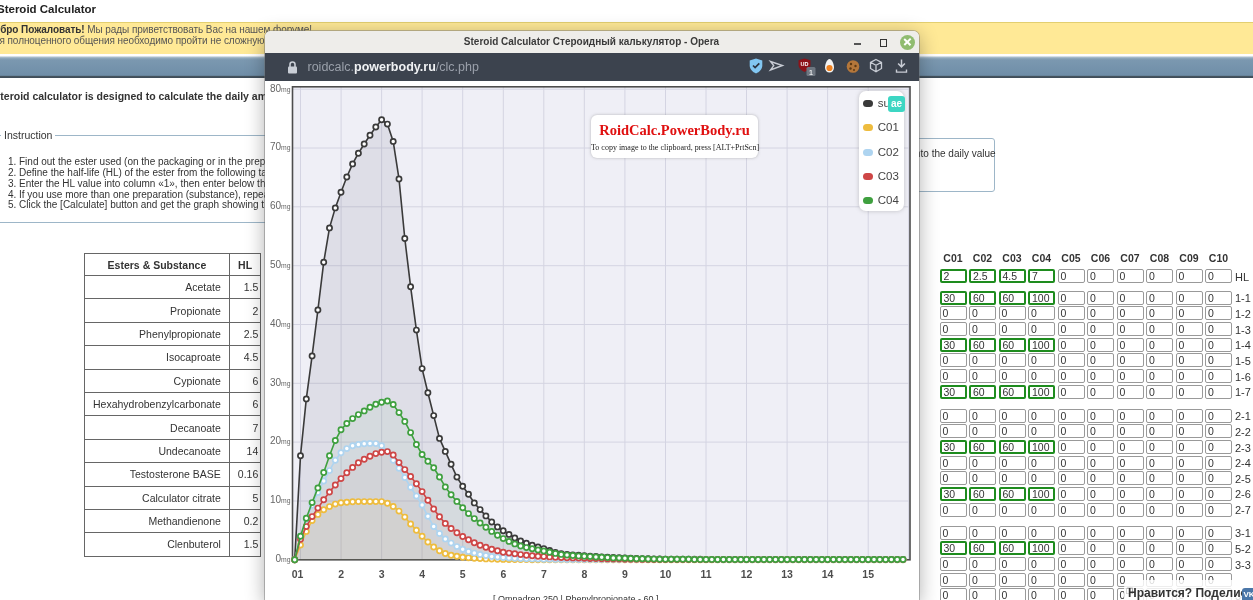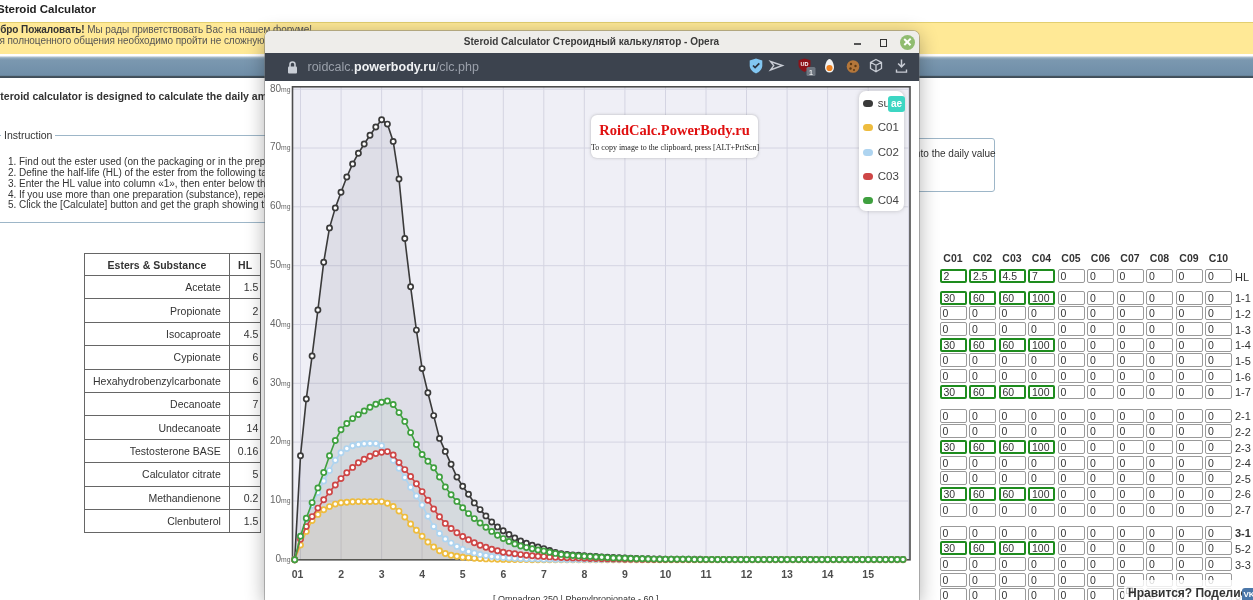--- a/index.html
+++ b/index.html
@@ -96,20 +96,24 @@
           <th>Esters &amp; Substance</th>
           <th>HL</th>
         </tr>
     <tr>
           <td>Acetate</td>
           <td class="r">1.5</td>
         </tr>
 <tr>
           <td>Propionate</td>
           <td class="r">2</td>
+        </tr>
+<tr>
+          <td>Phenylpropionate</td>
+          <td class="r">2.5</td>
         </tr>
 <tr>
           <td>Isocaproate</td>
           <td class="r">4.5</td>
         </tr>
 <tr>
           <td>Cypionate</td>
           <td class="r">6</td>
         </tr>
 <tr>
@@ -320,21 +324,21 @@
 <div class="ib" style="left:939.5px;top:525.8px;">0</div>
 <div class="ib" style="left:969.0px;top:525.8px;">0</div>
 <div class="ib" style="left:998.5px;top:525.8px;">0</div>
 <div class="ib" style="left:1028.0px;top:525.8px;">0</div>
 <div class="ib" style="left:1057.5px;top:525.8px;">0</div>
 <div class="ib" style="left:1087.0px;top:525.8px;">0</div>
 <div class="ib" style="left:1116.5px;top:525.8px;">0</div>
 <div class="ib" style="left:1146.0px;top:525.8px;">0</div>
 <div class="ib" style="left:1175.5px;top:525.8px;">0</div>
 <div class="ib" style="left:1205.0px;top:525.8px;">0</div>
-<div class="rl" style="left:1235.0px;top:527.3px;font-weight:bold;">3-1</div>
+<div class="rl" style="left:1235.0px;top:527.3px;">3-1</div>
 <div class="ib g" style="left:939.5px;top:541.4px;">30</div>
 <div class="ib g" style="left:969.0px;top:541.4px;">60</div>
 <div class="ib g" style="left:998.5px;top:541.4px;">60</div>
 <div class="ib g" style="left:1028.0px;top:541.4px;">100</div>
 <div class="ib" style="left:1057.5px;top:541.4px;">0</div>
 <div class="ib" style="left:1087.0px;top:541.4px;">0</div>
 <div class="ib" style="left:1116.5px;top:541.4px;">0</div>
 <div class="ib" style="left:1146.0px;top:541.4px;">0</div>
 <div class="ib" style="left:1175.5px;top:541.4px;">0</div>
 <div class="ib" style="left:1205.0px;top:541.4px;">0</div>

